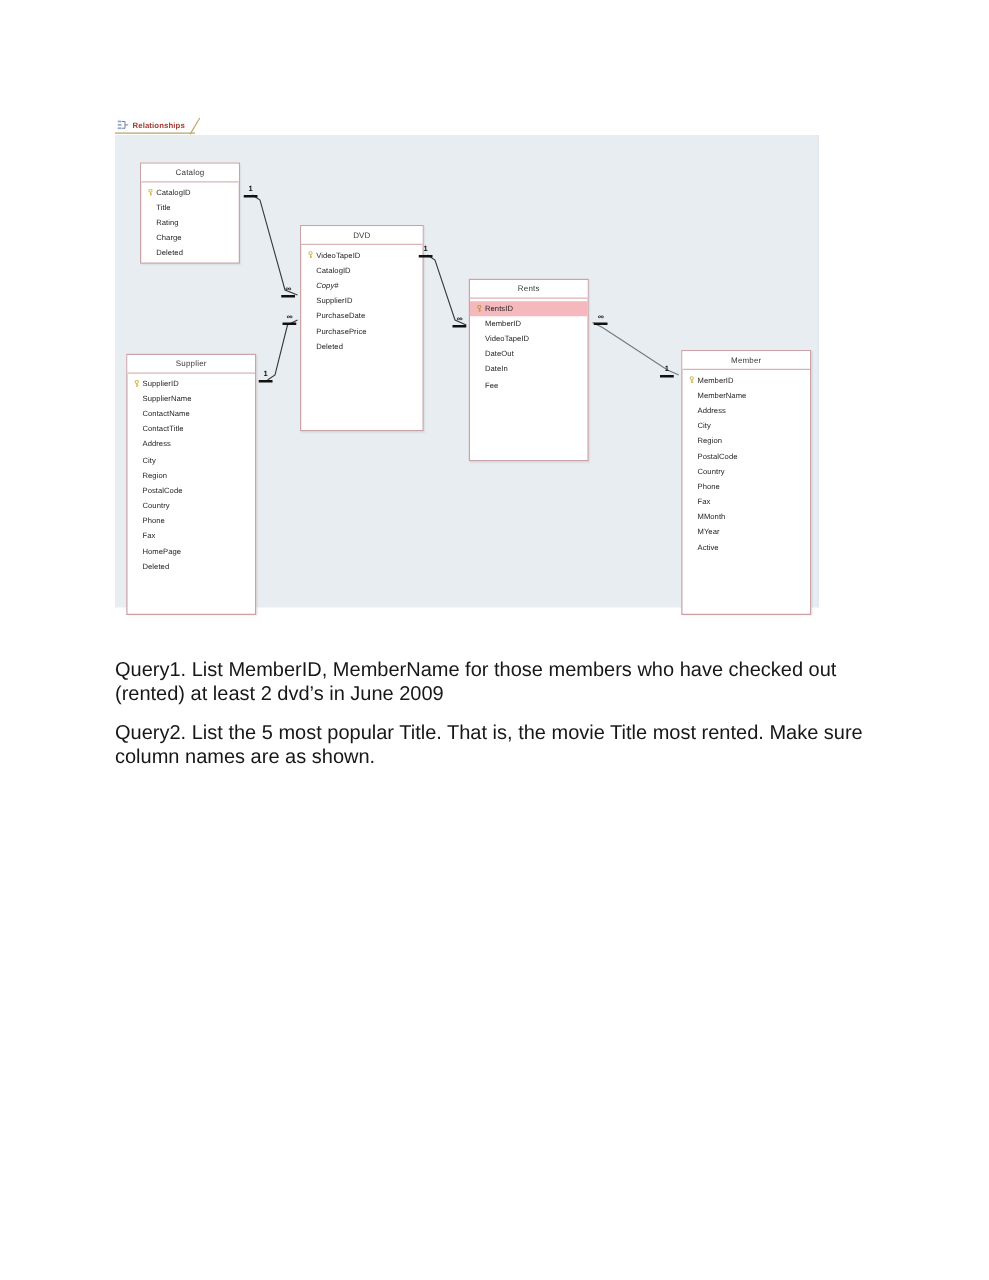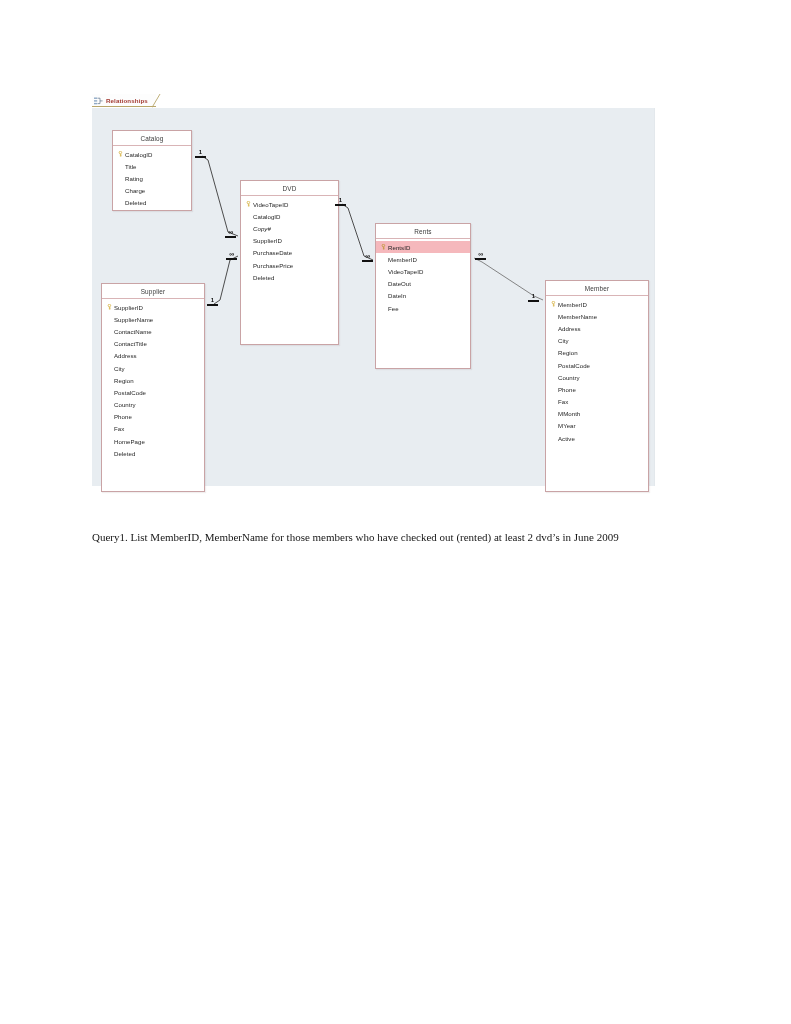--- a/index.html
+++ b/index.html
@@ -154,25 +154,25 @@
   }
 
   
   #doc-text {
     position: absolute;
     left: 92px;
     top: 528px;
     width: 610px;
   }
   .para {
-    font-size: 11px;
+    font-size: 16px;
     line-height: 18.5px;
     color: #171717;
     margin: 0 0 13px 0;
-    font-family: Liberation Serif, serif;
+    font-family: Liberation Sans, sans-serif;
   }
 </style>
 </head>
 <body>
 
 <div id="access-window">
 
   <div id="tab-strip">
     <div id="tab-relationships">
       <span class="rel-icon">
@@ -471,13 +471,14 @@
     <div class="endcap" style="left:436px; top:185px;">
       <span class="sym">1</span>
       <span class="bar"></span>
     </div>
 
   </div>
 </div>
 
 <div id="doc-text">
   <p class="para">Query1. List MemberID, MemberName for those members who have checked out (rented) at least 2 dvd’s in June 2009</p>
+  <p class="para">Query2. List the 5 most popular Title. That is, the movie Title most rented. Make sure column names are as shown.</p>
 </div>
 
 </body></html>

